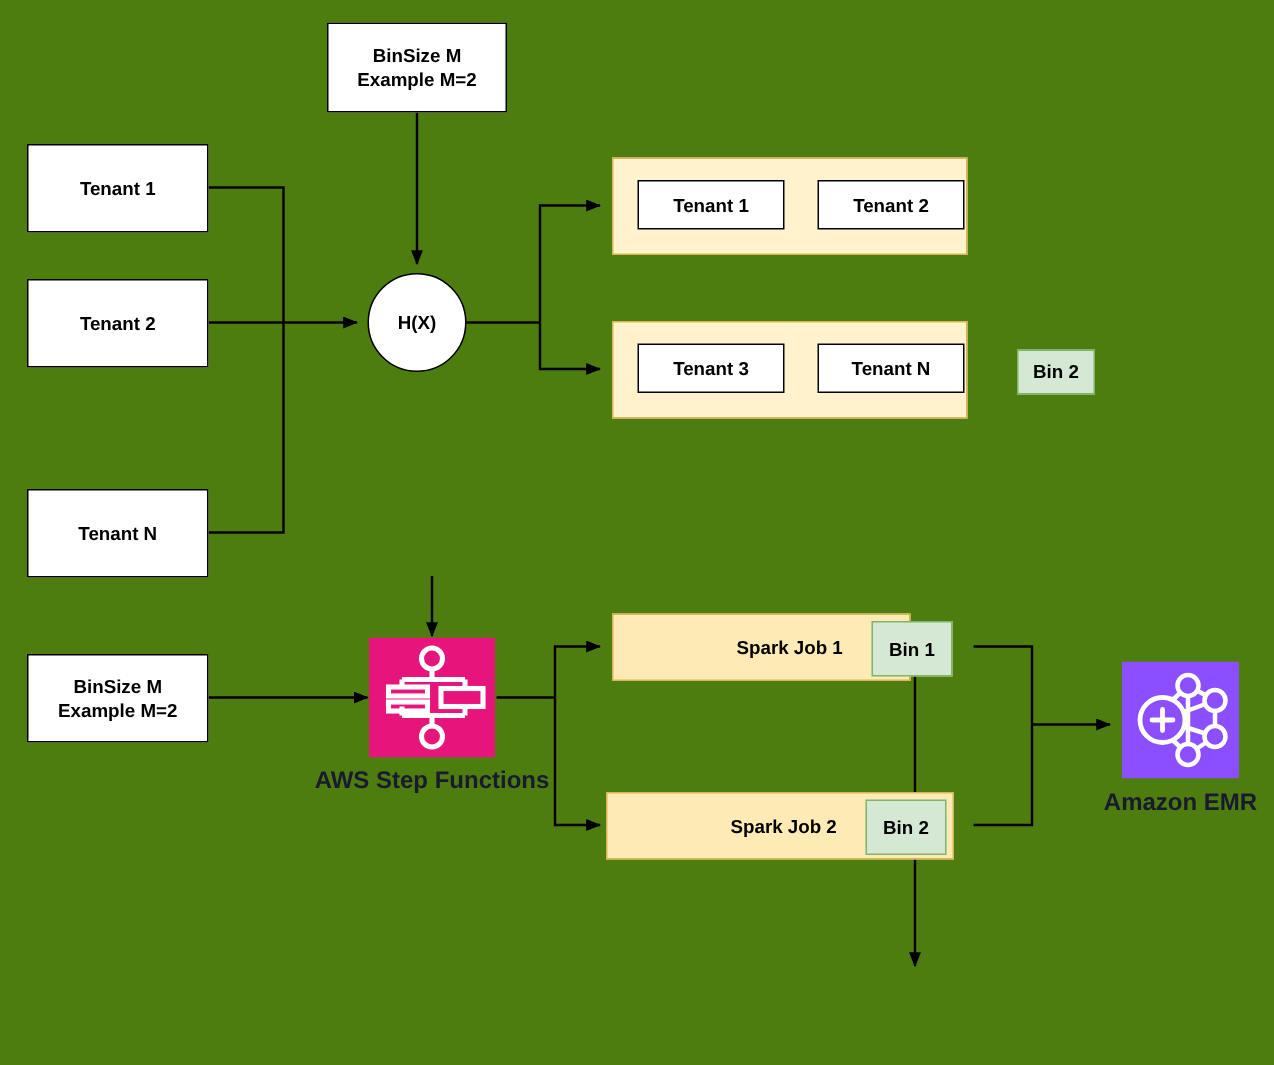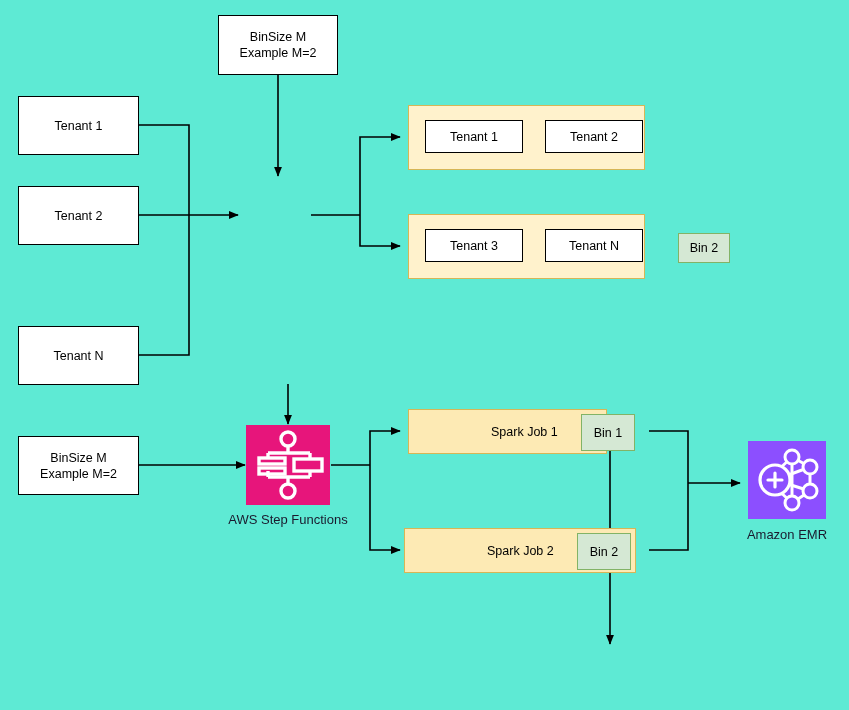--- a/index.html
+++ b/index.html
@@ -7,22 +7,23 @@
     padding: 0;
     background: #ffffff;
   }
   body {
     font-family: "Liberation Sans", sans-serif;
   }
   #canvas {
     position: relative;
     width: 849px;
     height: 710px;
-    background: #5eead4;
+    background: #4d7c0f;
     overflow: hidden;
+    font-weight: bold;
   }
   #wires {
     position: absolute;
     left: 0;
     top: 0;
     width: 849px;
     height: 710px;
     pointer-events: none;
   }
   .node {
@@ -77,21 +78,21 @@
     font-size: 12.5px;
     color: #000000;
     white-space: nowrap;
   }
   .aws-icon {
     position: absolute;
     box-sizing: border-box;
   }
   .icon-caption {
     position: absolute;
-    font-size: 13px;
+    font-size: 16px;
     color: #1a1a2e;
     text-align: center;
     white-space: nowrap;
   }
 </style>
 </head>
 <body>
 
 <div id="canvas">
 
@@ -133,20 +134,21 @@
 
   <div class="node plain-box" style="left:218px; top:15px; width:120px; height:60px;">BinSize M
 Example M=2</div>
 
   <div class="node plain-box" style="left:18px; top:96px; width:121px; height:59px;">Tenant 1</div>
 
   <div class="node plain-box" style="left:18px; top:186px; width:121px; height:59px;">Tenant 2</div>
 
   <div class="node plain-box" style="left:18px; top:326px; width:121px; height:59px;">Tenant N</div>
 
+  <div class="node circle-node" style="left:245px; top:182px; width:66px; height:66px;">H(X)</div>
 
   <div class="bin-group" style="left:408px; top:105px; width:237px; height:65px;">
     <div class="node plain-box" style="left:16px; top:14px; width:98px; height:33px;">Tenant 1</div>
     <div class="node plain-box" style="left:136px; top:14px; width:98px; height:33px;">Tenant 2</div>
   </div>
 
   <div class="bin-group" style="left:408px; top:214px; width:237px; height:65px;">
     <div class="node plain-box" style="left:16px; top:14px; width:98px; height:33px;">Tenant 3</div>
     <div class="node plain-box" style="left:136px; top:14px; width:98px; height:33px;">Tenant N</div>
   </div>

